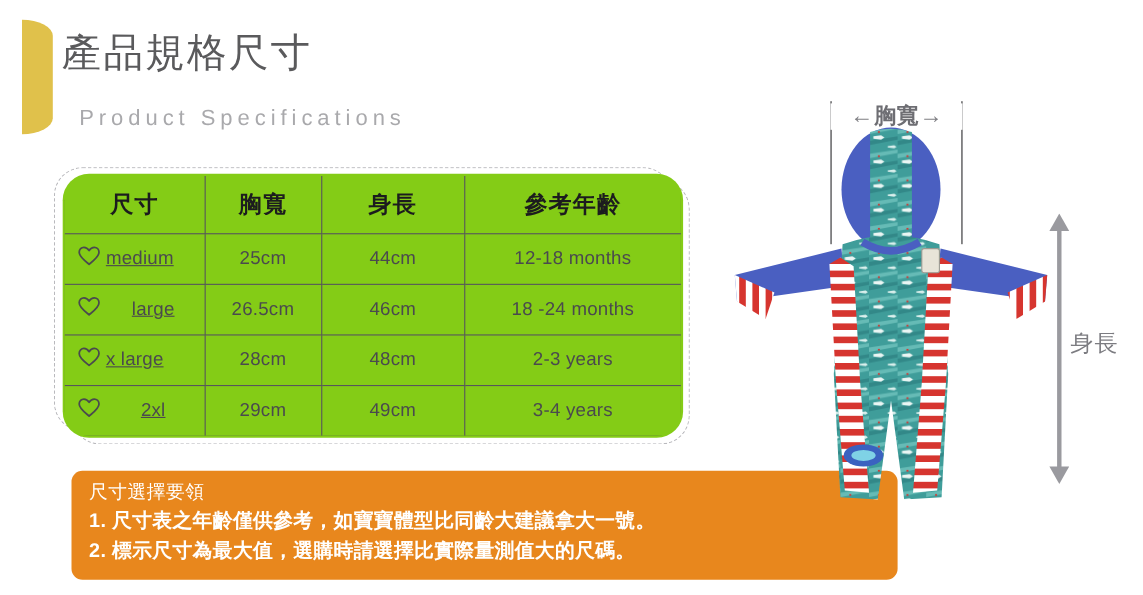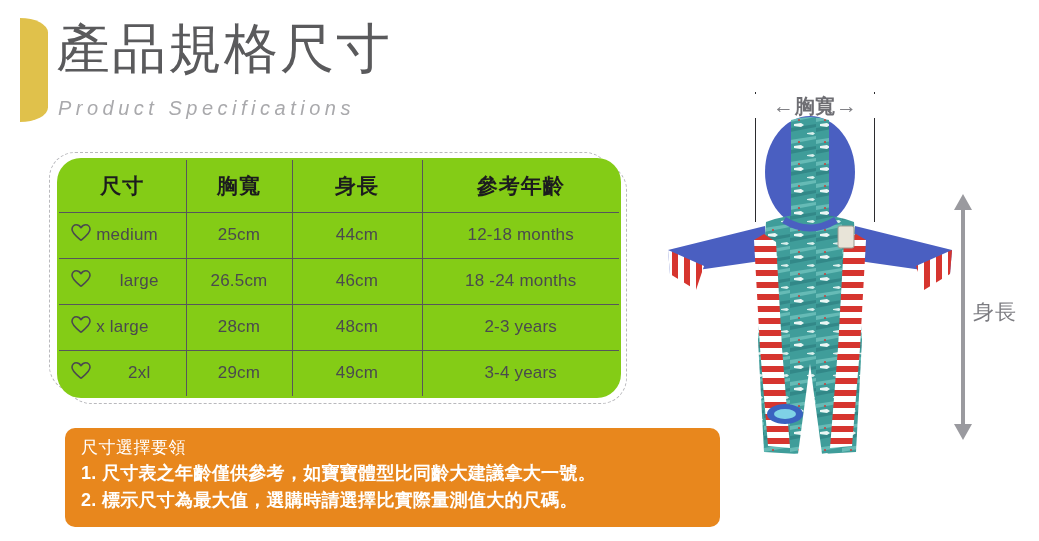--- a/index.html
+++ b/index.html
@@ -25,38 +25,37 @@
     top: 18px;
     width: 28px;
     height: 104px;
     background: #e0c14b;
     border-radius: 0 100px 100px 0 / 0 52px 52px 0;
   }
   .title-cn {
     position: absolute;
     left: 56px;
     top: 17px;
-    font-size: 54px;
+    font-size: 36px;
     line-height: 62px;
     letter-spacing: 2px;
     color: #5a5a5c;
     font-weight: 300;
     white-space: nowrap;
   }
   .title-en {
     position: absolute;
-    left: 58px;
+    left: 72px;
     top: 95px;
     font-size: 20px;
     line-height: 26px;
     letter-spacing: 4.5px;
     color: #a9a9ac;
     font-weight: 400;
     white-space: nowrap;
-    font-style: italic;
   }
 
   
   .table-wrap {
     position: absolute;
     left: 57px;
     top: 158px;
     width: 562px;
     height: 240px;
   }
@@ -120,28 +119,29 @@
     justify-content: center;
     gap: 4px;
     padding-left: 8px;
   }
   .size-cell .heart-ic { flex: 0 0 auto; display:block; }
   .size-cell .size-lbl {
     min-width: 86px;
     text-align: left;
     font-size: 17px;
     color: #4a4a4e;
+    text-decoration: underline;
   }
 
   
   .note-box {
     position: absolute;
     left: 65px;
     top: 428px;
-    width: 655px;
+    width: 751px;
     height: 99px;
     background: #e8871d;
     border-radius: 10px;
     box-sizing: border-box;
     padding: 7px 16px 0 16px;
     color: #ffffff;
   }
   .note-title {
     font-size: 17px;
     line-height: 25px;

